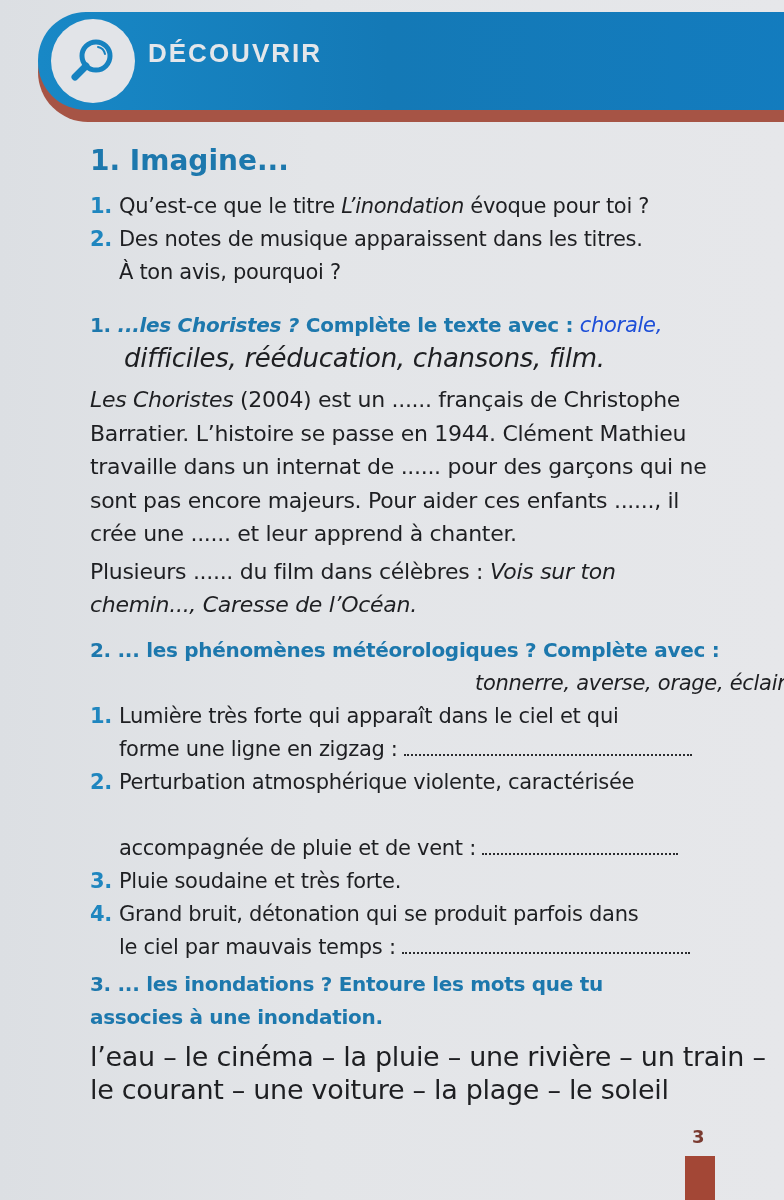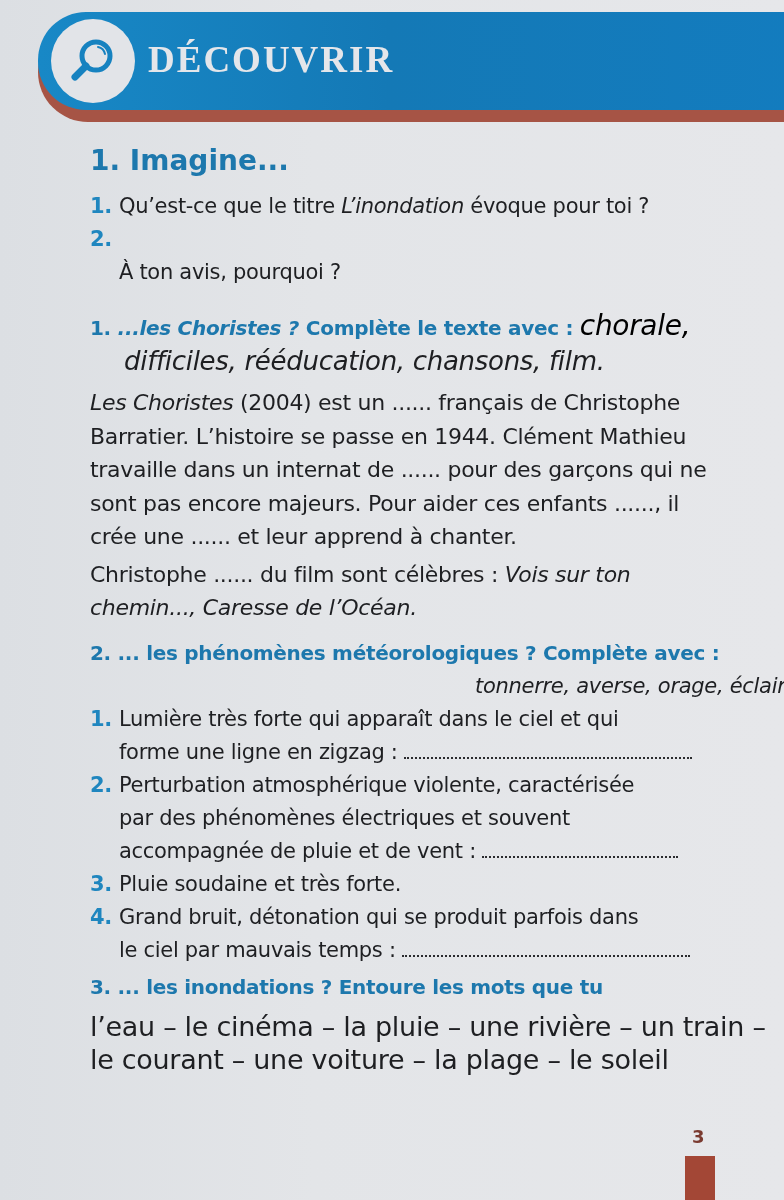--- a/index.html
+++ b/index.html
@@ -49,23 +49,23 @@
       border-radius: 50%;
       background: #e2e4e8;
       display: flex;
       align-items: center;
       justify-content: center;
     }
     .header-title {
       position: absolute;
       left: 110px;
       top: 26px;
-      font-family: Liberation Serif, serif;
-      font-weight: bold;
-      font-size: 37px;
+      font-family: Liberation Sans, sans-serif;
+      font-weight: bold;
+      font-size: 26px;
       letter-spacing: 2px;
       color: #e4e6ea;
     }
     .content {
       position: absolute;
       left: 42px;
       top: 140px;
       width: 700px;
       margin-left: 48px;
     }
@@ -99,22 +99,22 @@
       color: #1d78ad;
       line-height: 33px;
       letter-spacing: -0.3px;
     }
     .sub-heading .it-blue {
       font-style: italic;
     }
     .sub-heading .it-black {
       font-style: italic;
       font-weight: normal;
-      color: #000000;
-      font-size: 28px;
+      color: #1d4ed8;
+      font-size: 21px;
     }
     .indent-line {
       padding-left: 34px;
       font-style: italic;
       font-size: 26px;
       line-height: 33px;
       color: #1e1f22;
       letter-spacing: -0.3px;
     }
     .para {
@@ -181,21 +181,21 @@
 <div class="content">
 
   <h2 class="section-title">1. Imagine...</h2>
   <div class="gap-s"></div>
   <div class="item">
     <span class="num">1.</span>
     <span class="txt"><span>Qu’est-ce que le titre </span><i>L’inondation</i><span> évoque pour toi ?</span></span>
   </div>
   <div class="item">
     <span class="num">2.</span>
-    <span class="txt"><br><span>À ton avis, pourquoi ?</span></span>
+    <span class="txt"><span>Des notes de musique apparaissent dans les titres.</span><br><span>À ton avis, pourquoi ?</span></span>
   </div>
 
   <div class="gap-m"></div>
 
   <div class="gap-s"></div>
 
   <div class="sub-heading">
     <span>1.</span>
     <span class="it-blue">...les Choristes ?</span><span> Complète le texte avec : </span><span class="it-black">chorale,</span>
   </div>
@@ -203,50 +203,51 @@
   <div class="gap-s"></div>
   <p class="para">
     <i>Les Choristes</i><span> (2004) est un ...... français de Christophe</span><br>
     <span>Barratier. L’histoire se passe en 1944. Clément Mathieu</span><br>
     <span>travaille dans un internat de ...... pour des garçons qui ne</span><br>
     <span>sont pas encore majeurs. Pour aider ces enfants ......, il</span><br>
     <span>crée une ...... et leur apprend à chanter.</span>
   </p>
   <div style="height:4px"></div>
   <p class="para">
-    <span>Christophe ...... du film sont célèbres : </span><i>Vois sur ton</i><br>
+    <span>Plusieurs ...... du film dans célèbres : </span><i>Vois sur ton</i><br>
     <i>chemin..., Caresse de l’Océan.</i>
   </p>
 
   <div class="gap-m"></div>
 
   <div class="sub-heading">2. ... les phénomènes météorologiques ? Complète avec :</div>
   <div class="plain-italic">tonnerre, averse, orage, éclair.</div>
 
   <div class="item">
     <span class="num">1.</span>
     <span class="txt"><span>Lumière très forte qui apparaît dans le ciel et qui</span><br><span>forme une ligne en zigzag : </span><span class="fill-line" style="width:288px"></span></span>
   </div>
   <div class="item">
     <span class="num">2.</span>
-    <span class="txt"><span>Perturbation atmosphérique violente, caractérisée</span><br><span>par des phénomènes électriques et souvent</span><br><span>accompagnée de pluie et de vent : </span><span class="fill-line" style="width:196px"></span></span>
+    <span class="txt"><span>Perturbation atmosphérique violente, caractérisée</span><br><br><span>accompagnée de pluie et de vent : </span><span class="fill-line" style="width:196px"></span></span>
   </div>
   <div class="item">
     <span class="num">3.</span>
     <span class="txt">Pluie soudaine et très forte.</span>
   </div>
   <div class="item">
     <span class="num">4.</span>
     <span class="txt"><span>Grand bruit, détonation qui se produit parfois dans</span><br><span>le ciel par mauvais temps : </span><span class="fill-line" style="width:288px"></span></span>
   </div>
 
   <div style="height:4px"></div>
 
   <div class="sub-heading">
     <span>3. ... les inondations ? Entoure les mots que tu</span><br>
+    <span>associes à une inondation.</span>
   </div>
   <div style="height:6px"></div>
   <div class="words">
     <span>l’eau – le cinéma – la pluie – une rivière – un train –</span><br>
     <span>le courant – une voiture – la plage – le soleil</span>
   </div>
 </div>
 
 <div class="page-number">3</div>
 <div class="page-tab"></div>

